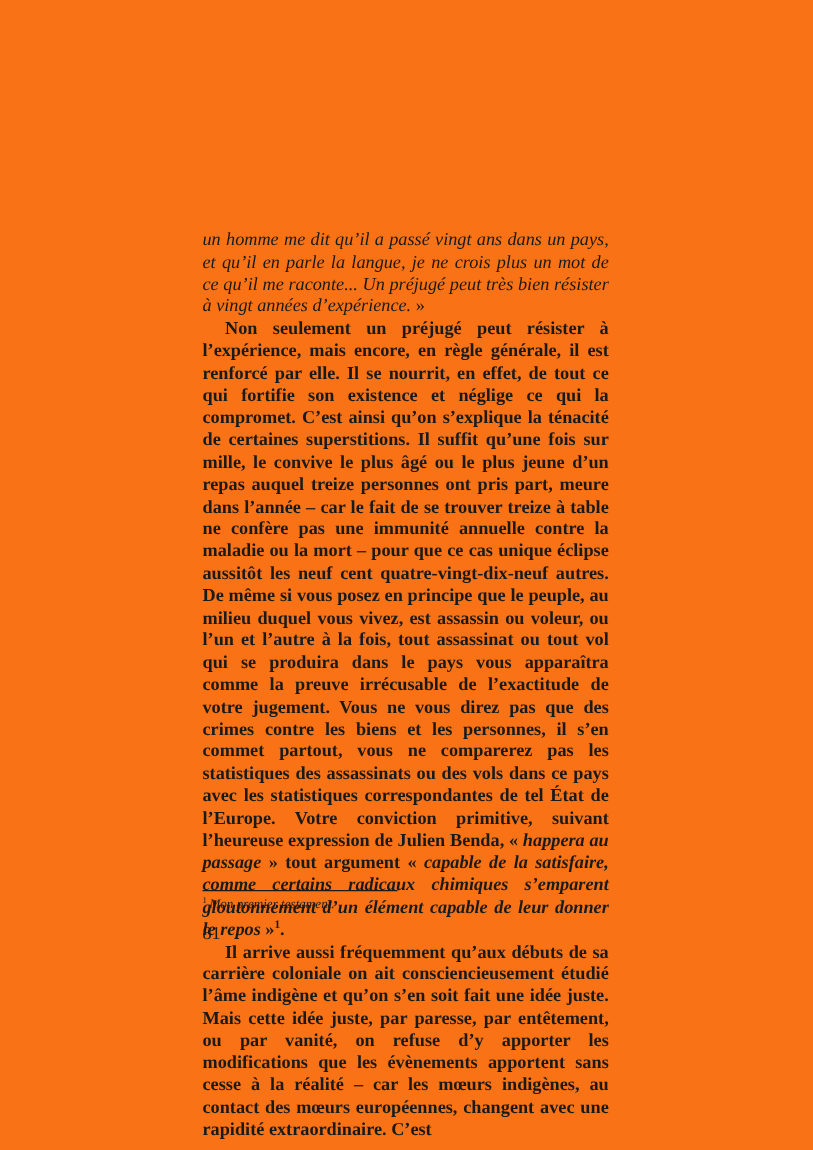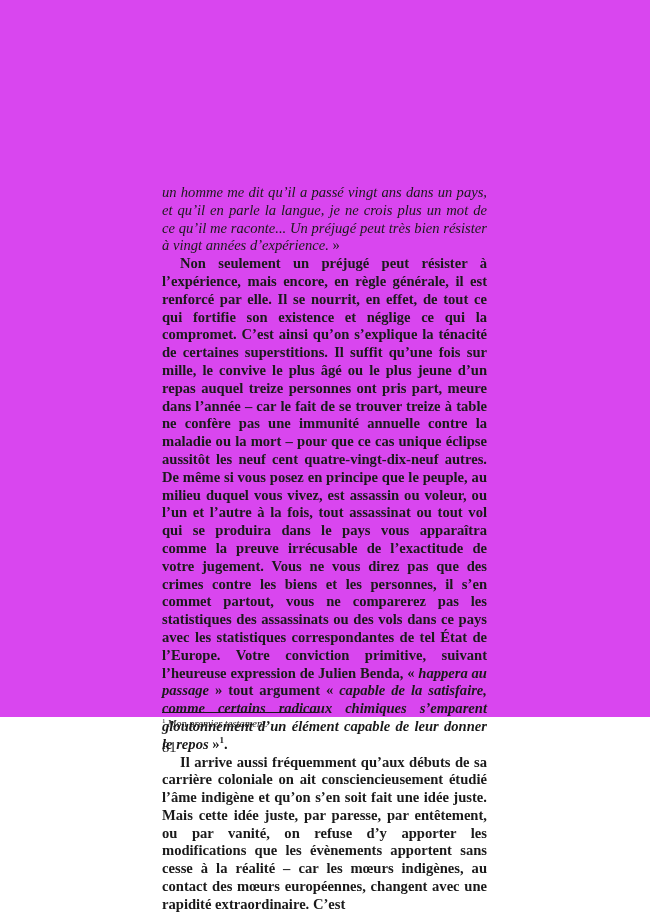--- a/index.html
+++ b/index.html
@@ -1,17 +1,17 @@
 <!DOCTYPE html>
 <html><head>
   <meta charset="utf-8">
   <style>
     html, body { margin: 0; padding: 0; background: #ffffff; }
     body { width: 650px; height: 920px; position: relative; overflow: hidden; }
-    .page { position: absolute; left: 0; top: 0; width: 650px; height: 717px; background: #d946ef; }
+    .page { position: absolute; left: 0; top: 0; width: 650px; height: 920px; background: #f97316; }
     .text-block {
       position: absolute; left: 162px; top: 184px; width: 325px;
       font-family: "Liberation Serif", "DejaVu Serif", serif;
       font-size: 14.6px; line-height: 17.8px; color: #1a1a1a;
       text-align: justify;
     }
     .text-block p { margin: 0; }
     .indent { text-indent: 18px; font-weight: bold; }
     .ital { font-style: italic; }
     sup.fnref { font-size: 9px; line-height: 0; vertical-align: 6px; }

